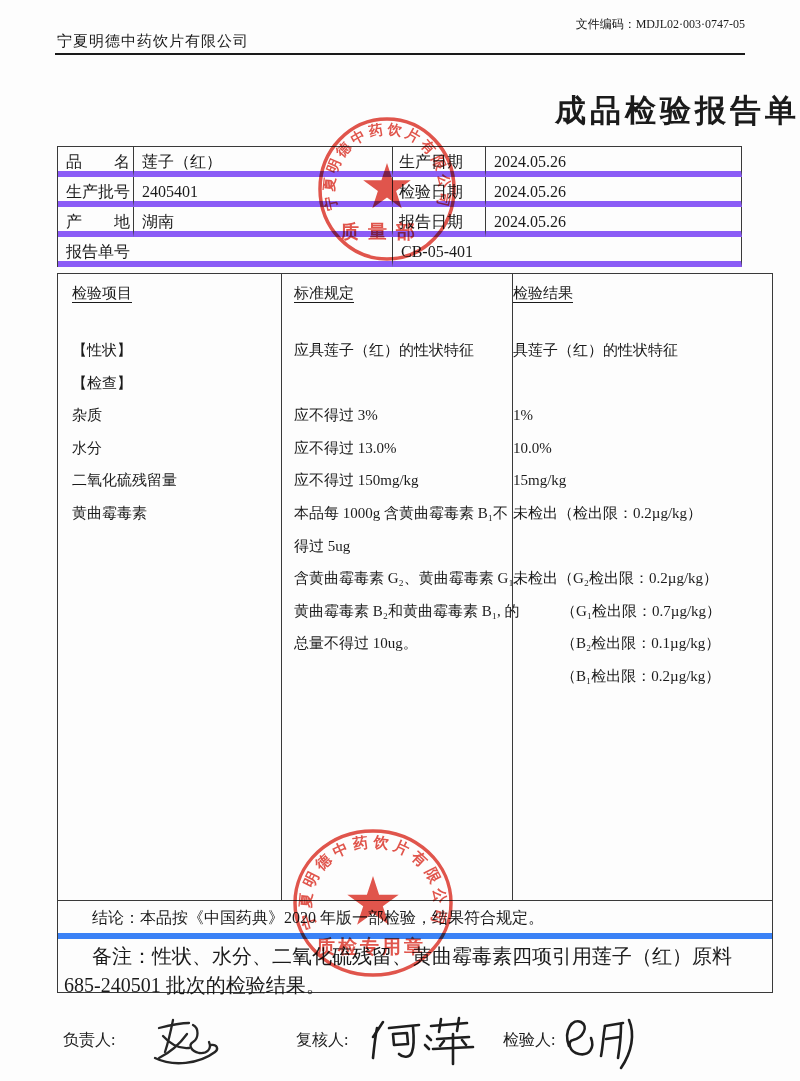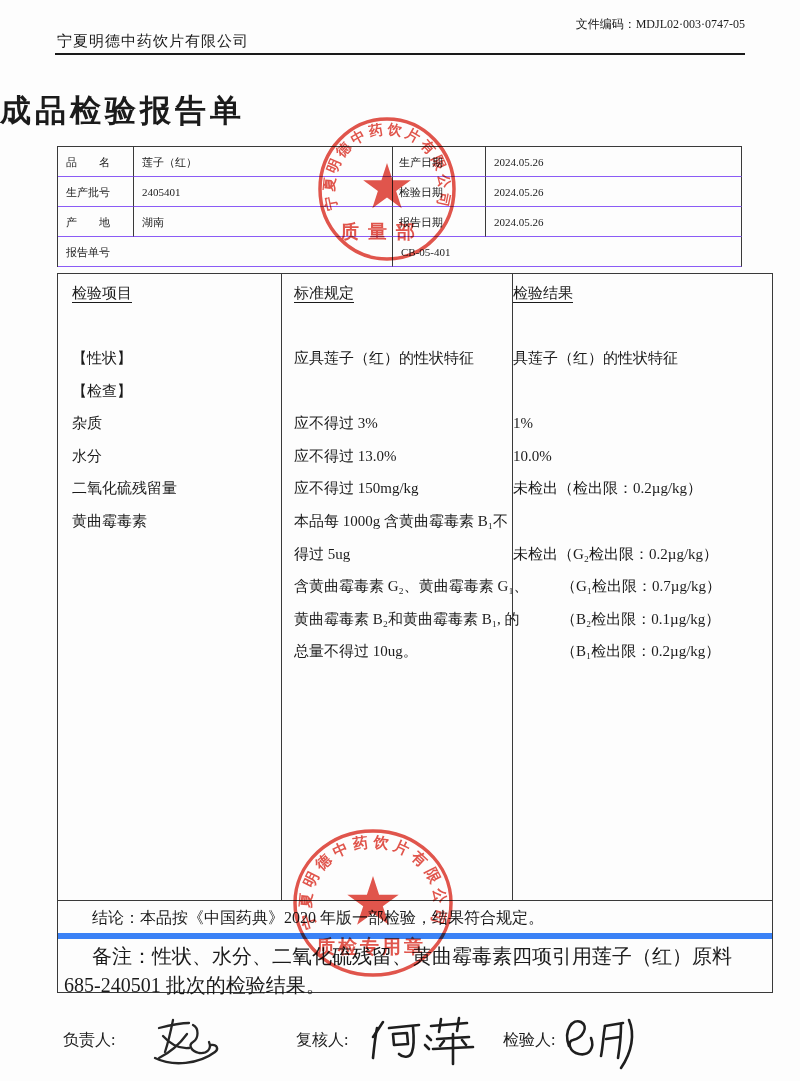--- a/index.html
+++ b/index.html
@@ -6,43 +6,43 @@
   body{
     width:800px;height:1081px;position:relative;background:#fdfdfd;
     font-family:"Liberation Serif","DejaVu Serif",serif;color:#1b1b1b;
     overflow:hidden;
   }
   
   .hdr-left{position:absolute;left:57px;top:32px;font-size:15px;letter-spacing:1px}
   .hdr-right{position:absolute;right:55px;top:16px;font-size:12px}
   .hdr-rule{position:absolute;left:55px;width:690px;top:53px;height:2px;background:#1a1a1a}
   
-  .doc-title{position:absolute;left:0;width:800px;top:90px;text-align:left;
+  .doc-title{position:absolute;left:0;width:800px;top:90px;text-align:right;
     font-size:31px;font-weight:bold;letter-spacing:4px}
   
   .info-table{position:absolute;left:57px;top:146px;width:684px;display:grid;
     grid-template-columns:76px 259px 93px 256px;
     border-top:1px solid #3a3a3a;border-left:1px solid #3a3a3a;background:transparent}
-  .ic{border-right:1px solid #3a3a3a;border-bottom:1px solid #8b5cf6;height:30px;
-    line-height:30px;padding-left:8px;font-size:11px;box-sizing:border-box;white-space:nowrap}
+  .ic{border-right:1px solid #3a3a3a;border-bottom:6px solid #8b5cf6;height:30px;
+    line-height:30px;padding-left:8px;font-size:16px;box-sizing:border-box;white-space:nowrap}
   .ic.lab2{padding-left:6px}
   .span2a{grid-column:1/3}
   .span2b{grid-column:3/5}
   
   .insp{position:absolute;left:57px;top:273px;width:716px;height:720px;
     border:1px solid #3a3a3a;box-sizing:border-box}
   .insp-cols{position:absolute;left:0;top:0;width:100%;height:626px;display:flex}
   .col{box-sizing:border-box;height:100%}
   .col-item{width:223px;padding-left:14px}
   .col-std{width:231px;border-left:1px solid #3a3a3a;padding-left:12px}
   .col-res{width:230px;border-left:1px solid #3a3a3a;padding-left:0}
   .col-head{font-size:15px;height:30px;padding-top:10px;box-sizing:content-box}
   .col-std .col-head,.col-res .col-head{padding-right:12px}
   .col-head span{text-decoration:underline;text-underline-offset:4px}
-  .lines{margin-top:28px}
+  .lines{margin-top:20px}
   .line{height:32.6px;line-height:32.6px;font-size:15px;white-space:nowrap}
   .col-res .indent{padding-left:48px}
   
   .concl{position:absolute;left:0;right:0;top:626px;height:33px;border-top:1px solid #3a3a3a;
     line-height:33px;font-size:16px;padding-left:6px;text-indent:28px;white-space:nowrap}
   .remark{position:absolute;left:0;right:0;top:659px;bottom:0;border-top:6px solid #3b82f6;
     font-size:20px;line-height:29px;padding:3px 8px 0 6px;text-indent:28px}
   
   .footer{position:absolute;left:63px;top:1012px;width:684px;height:60px}
   .sig-label{position:absolute;top:18px;font-size:16px;white-space:nowrap}
@@ -119,20 +119,21 @@
       </div>
     </div>
 
     <div class="col col-res">
       <div class="col-head"><span>检验结果</span></div>
       <div class="lines">
         <div class="line">具莲子（红）的性状特征</div>
         <div class="line"></div>
         <div class="line">1%</div>
         <div class="line">10.0%</div>
+        <div class="line">15mg/kg</div>
         <div class="line">未检出（检出限：0.2µg/kg）</div>
         <div class="line"></div>
         <div class="line">未检出（G₂检出限：0.2µg/kg）</div>
         <div class="line indent">（G₁检出限：0.7µg/kg）</div>
         <div class="line indent">（B₂检出限：0.1µg/kg）</div>
         <div class="line indent">（B₁检出限：0.2µg/kg）</div>
       </div>
     </div>
   </div>
 

